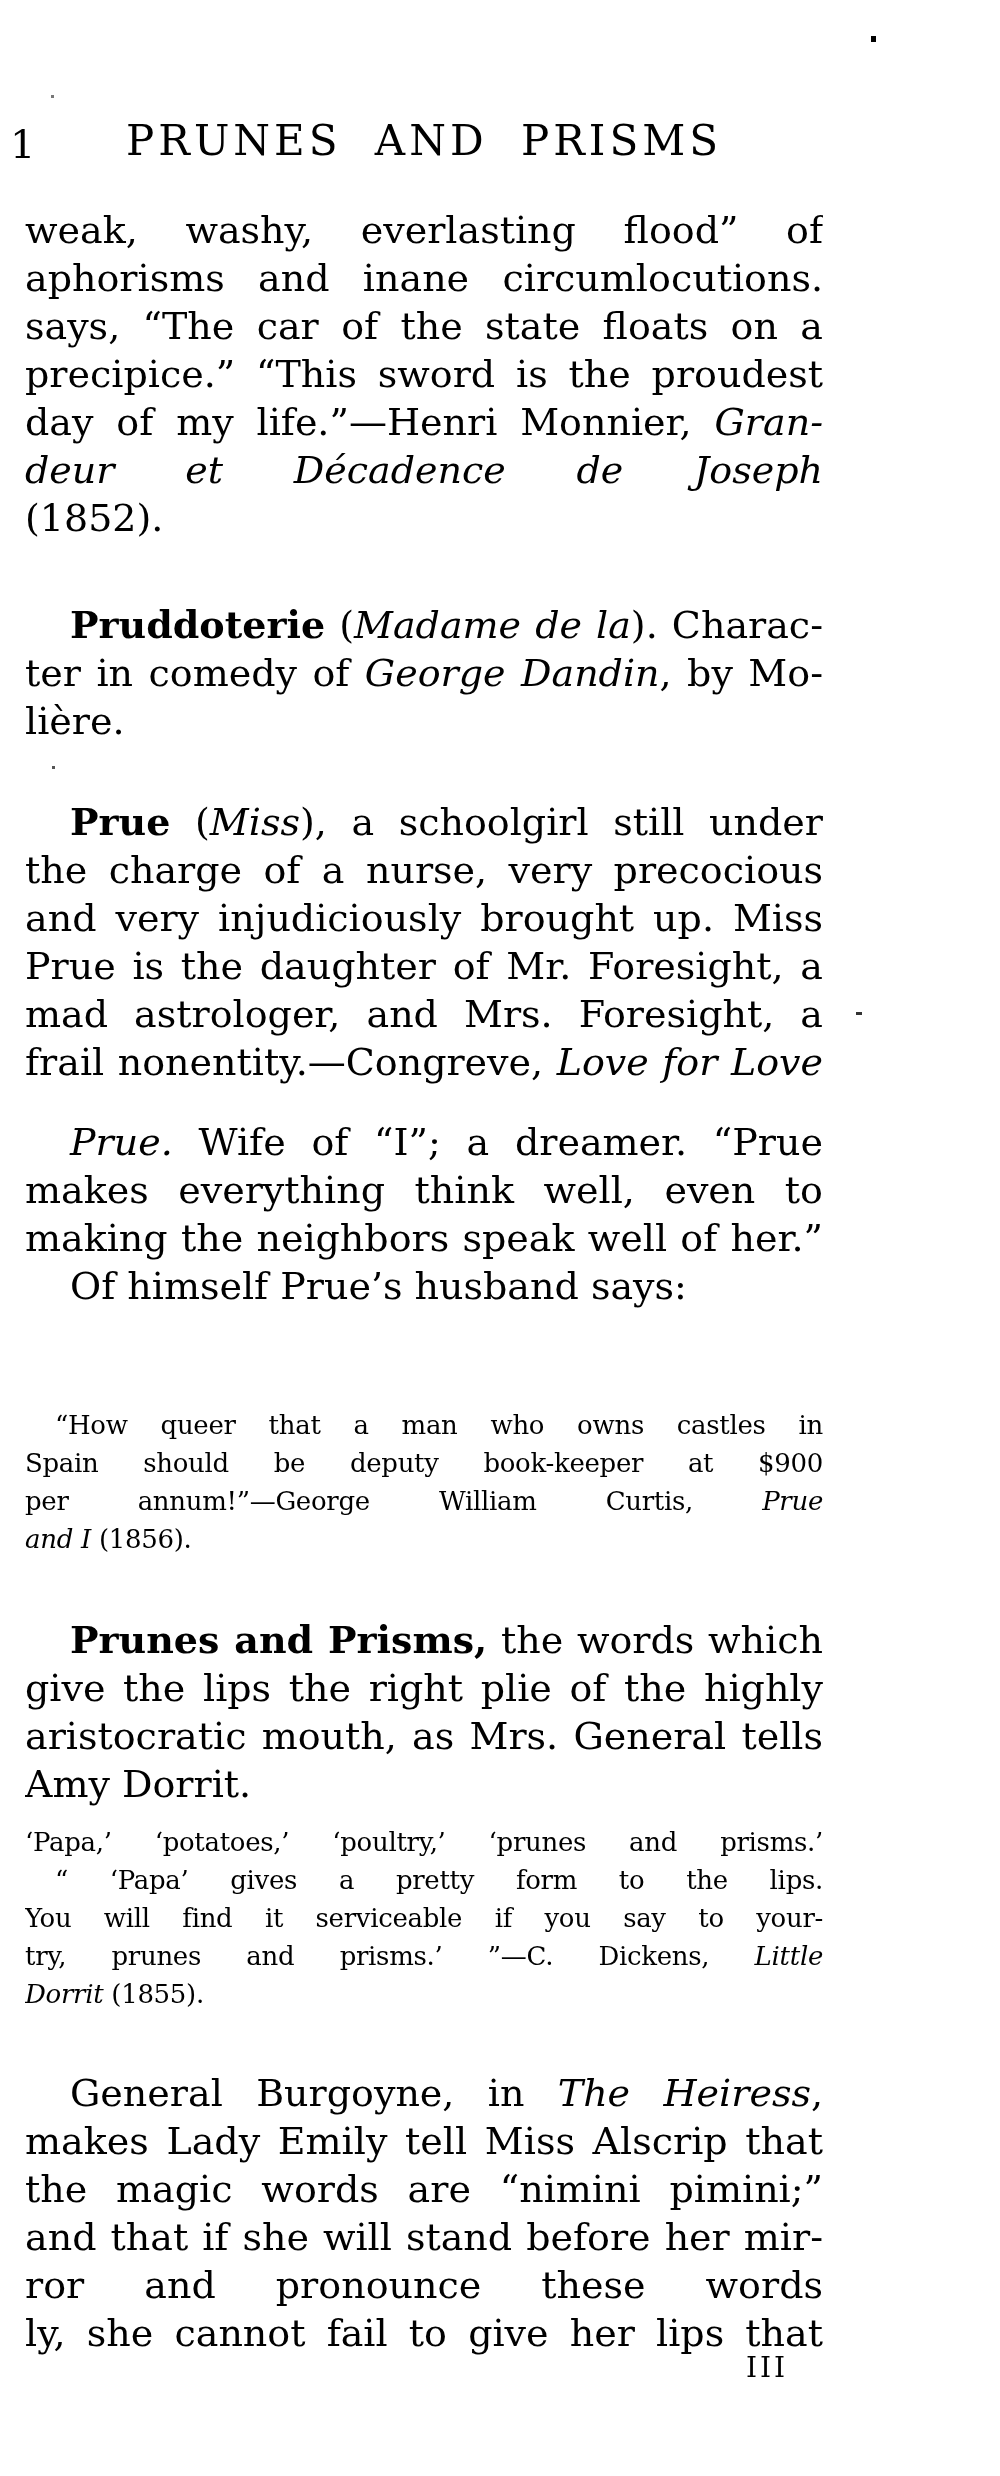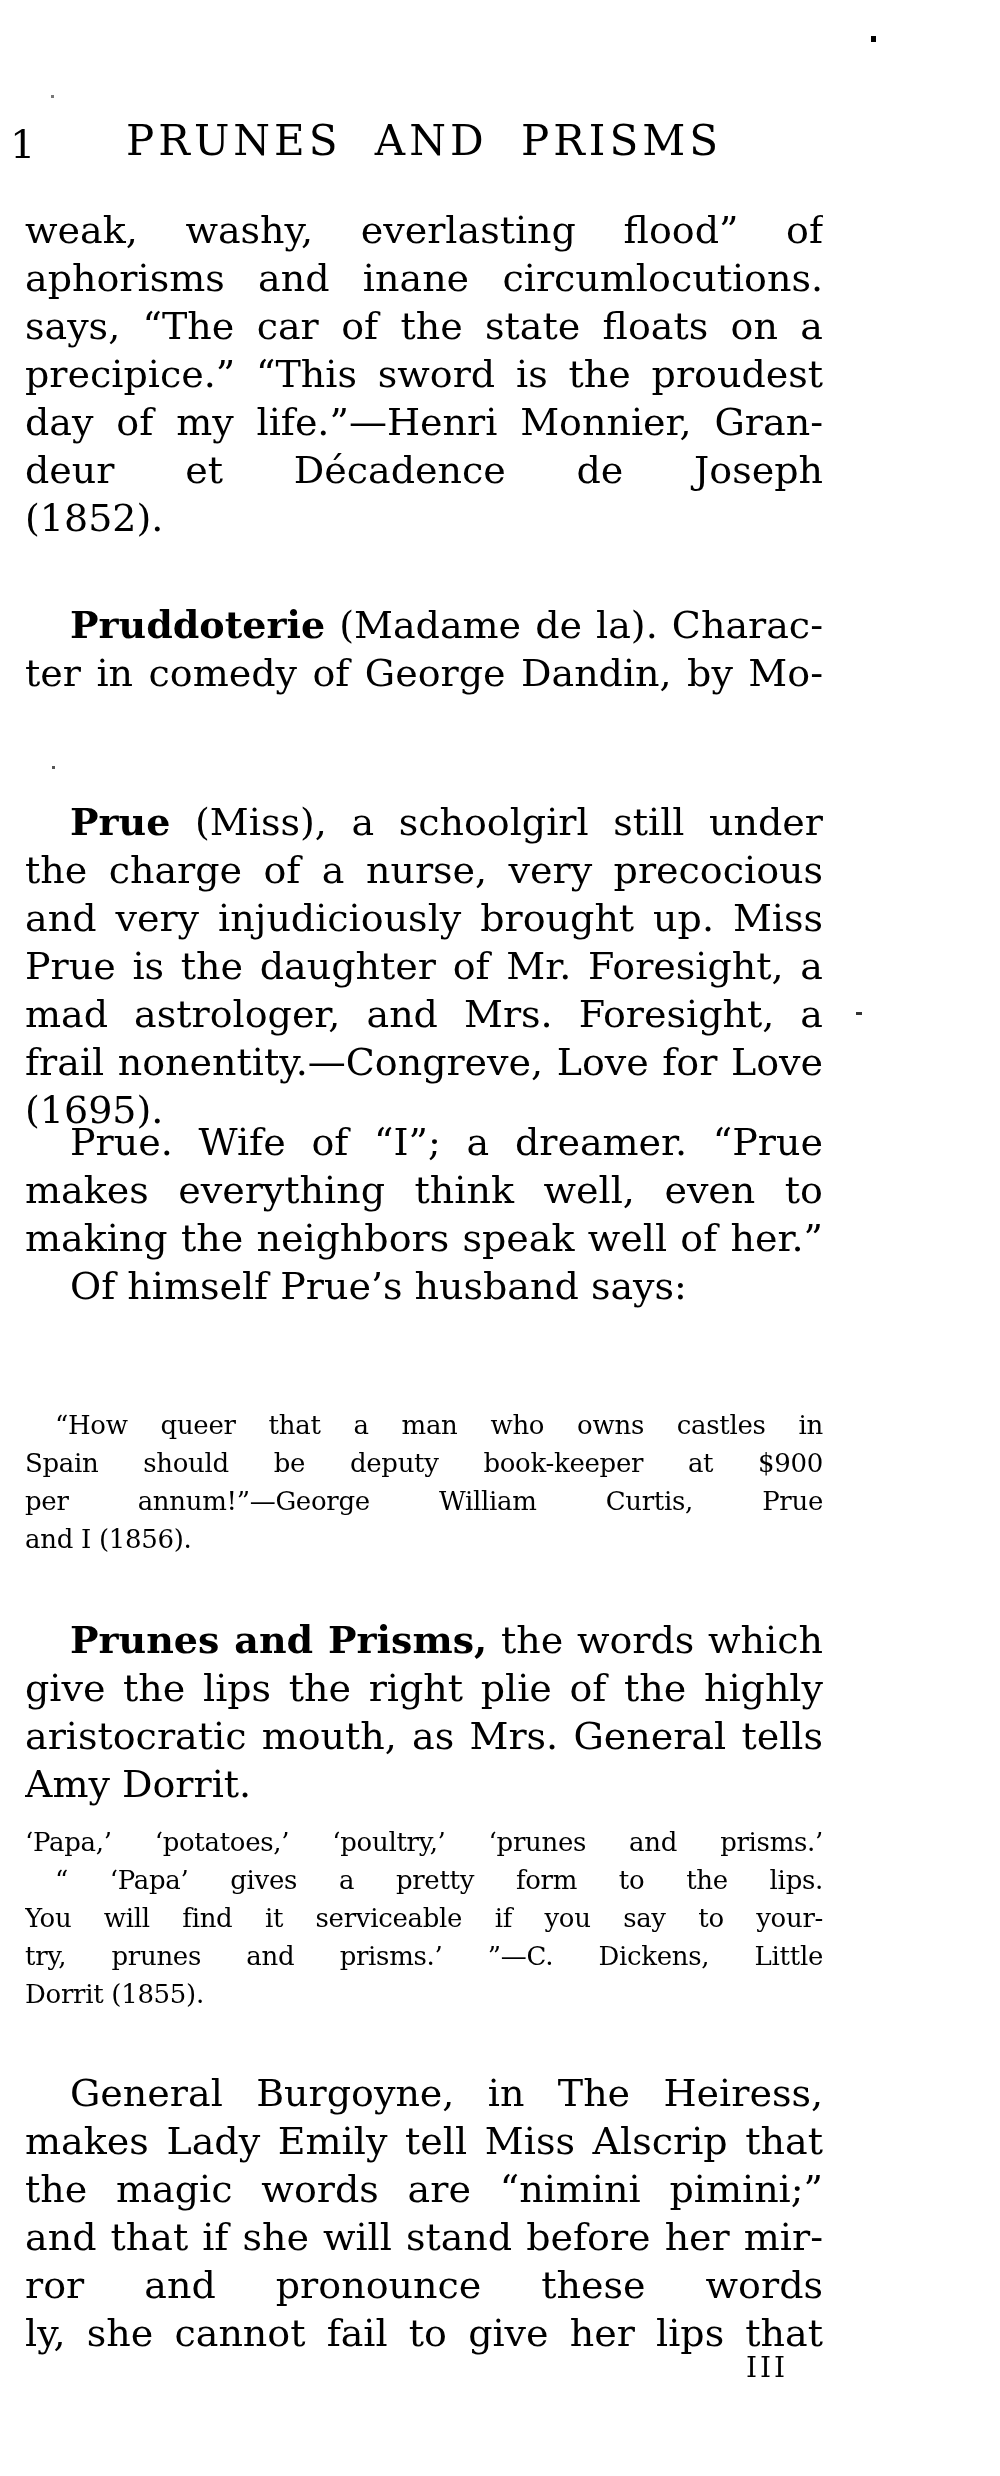--- a/index.html
+++ b/index.html
@@ -44,21 +44,21 @@
     text-justify: inter-word;
     white-space: normal;
     overflow: hidden;
   }
   .body .line { font-size: 38px; line-height: 48px; height: 48px; }
   .small .line { font-size: 26px; line-height: 38px; height: 38px; letter-spacing: -0.3px; }
   .line.noj { text-align: center; text-align-last: left; }
   .line.ind { text-indent: 45px; }
   .small .line.ind { text-indent: 30px; }
   .b { font-weight: bold; }
-  .i { }
+  .i { font-style: italic; }
   .signature {
     position: absolute;
     left: 746px;
     top: 2352px;
     font-size: 28px;
     line-height: 32px;
     letter-spacing: 3px;
   }
   .speck { position: absolute; background: #000; }
   .speck.s1 { left: 871px; top: 36px;  width: 5px; height: 6px; }
@@ -81,29 +81,29 @@
       <div class="line"><span>aphorisms and inane circumlocutions. He</span></div>
       <div class="line"><span>says, “The car of the state floats on a</span></div>
       <div class="line"><span>precipice.” “This sword is the proudest</span></div>
       <div class="line"><span>day of my life.”—Henri Monnier, </span><span class="i">Gran-</span></div>
       <div class="line"><span class="i">deur et Décadence de Joseph Prudhomme</span></div>
       <div class="line noj"><span>(1852).</span></div>
     </div>
   <div class="para body" style="top:601px">
       <div class="line ind"><span class="b">Pruddoterie</span><span> (</span><span class="i">Madame de la</span><span>). Charac-</span></div>
       <div class="line"><span>ter in comedy of </span><span class="i">George Dandin</span><span>, by Mo-</span></div>
+      <div class="line noj"><span>lière.</span></div>
     </div>
   <div class="para body" style="top:798px">
       <div class="line ind"><span class="b">Prue</span><span> (</span><span class="i">Miss</span><span>), a schoolgirl still under</span></div>
       <div class="line"><span>the charge of a nurse, very precocious</span></div>
       <div class="line"><span>and very injudiciously brought up. Miss</span></div>
       <div class="line"><span>Prue is the daughter of Mr. Foresight, a</span></div>
       <div class="line"><span>mad astrologer, and Mrs. Foresight, a</span></div>
       <div class="line"><span>frail nonentity.—Congreve, </span><span class="i">Love for Love</span></div>
-      <div class="line noj"><span>(1695).</span></div>
     </div>
   <div class="para body" style="top:1118px">
       <div class="line ind"><span class="i">Prue.</span><span> Wife of “I”; a dreamer. “Prue</span></div>
       <div class="line"><span>makes everything think well, even to</span></div>
       <div class="line"><span>making the neighbors speak well of her.”</span></div>
       <div class="line noj ind"><span>Of himself Prue’s husband says:</span></div>
     </div>
   <div class="para small" style="top:1406px">
       <div class="line ind"><span>“How queer that a man who owns castles in</span></div>
       <div class="line"><span>Spain should be deputy book-keeper at $900</span></div>

